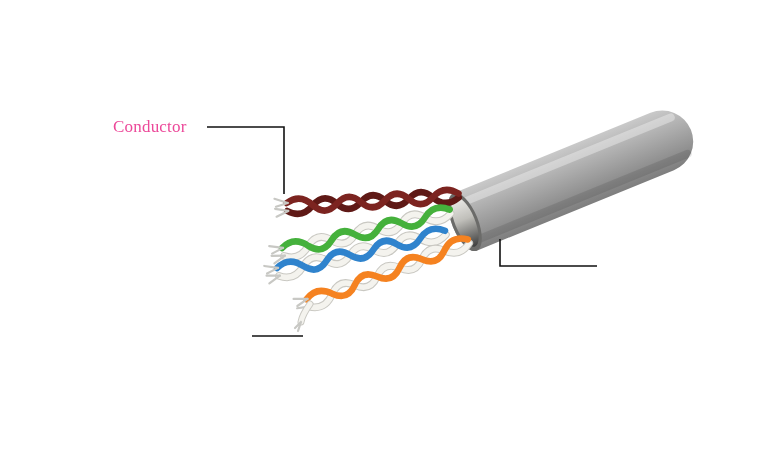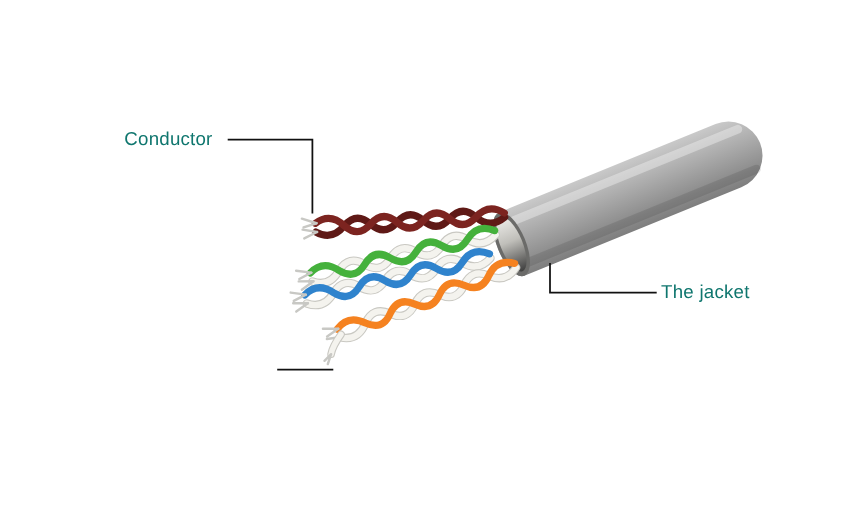--- a/index.html
+++ b/index.html
@@ -2,22 +2,22 @@
 <html><head>
 <meta charset="utf-8">
 <style>
   html,body{margin:0;padding:0;background:#ffffff;}
   .stage{
     position:relative;width:770px;height:462px;background:#ffffff;
     font-family:"Liberation Sans",sans-serif;overflow:hidden;
   }
   .art{position:absolute;left:0;top:0;}
   .label{
-    position:absolute;color:#0f766e;font-size:17px;line-height:20px;
-    white-space:nowrap;letter-spacing:0.2px;
+    position:absolute;color:#ec4899;font-size:17px;line-height:20px;
+    white-space:nowrap;letter-spacing:0.2px;font-family:Liberation Serif, serif;
   }
 </style>
 </head>
 <body>
 
 <div class="stage">
 
   <svg class="art" width="770" height="462" viewBox="0 0 770 462">
     <defs>
       <linearGradient id="gJacket" x1="0" y1="-31" x2="0" y2="31" gradientUnits="userSpaceOnUse">
@@ -82,14 +82,13 @@
     </g>
 
     <g fill="none">
       <polyline points="207,127 284,127 284,194" stroke="#111111" stroke-width="1.6"></polyline>
       <polyline points="500,239 500,266 597,266" stroke="#111111" stroke-width="1.6"></polyline>
       <line x1="252" y1="336" x2="303" y2="336" stroke="#111111" stroke-width="1.6"></line>
     </g>
   </svg>
 
   <div class="label" style="left:113px;top:117px">Conductor</div>
-  <div class="label" style="left:601px;top:256px">The jacket</div>
 </div>
 
 </body></html>

